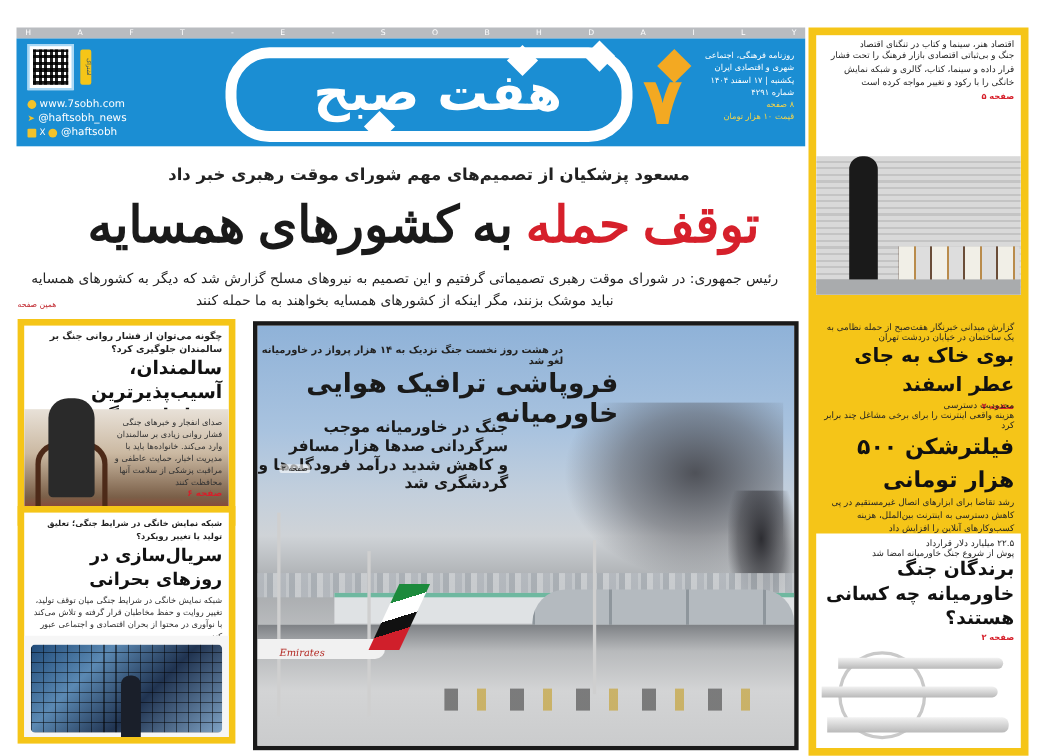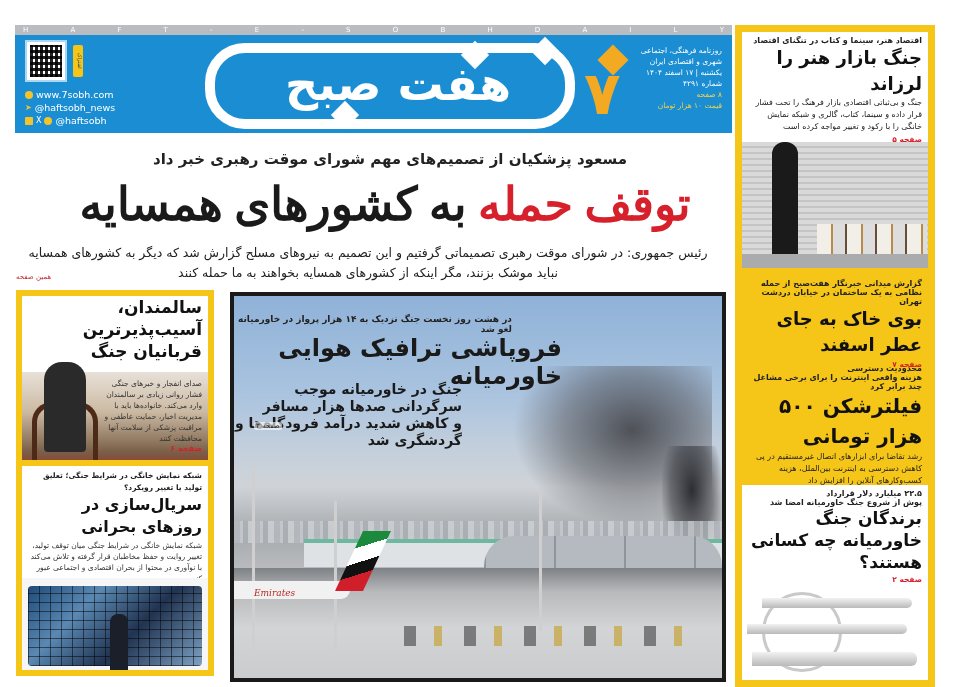--- a/index.html
+++ b/index.html
@@ -78,32 +78,32 @@
       background: repeating-linear-gradient(90deg, #555 0 12px, transparent 12px 30px, #c6a43a 30px 38px, transparent 38px 60px); opacity: 0.7; }
 
   .f-kicker { position: absolute; right: 210px; top: 18px; direction: rtl; font-size: 9px; color: #222; font-weight: bold; }
   .f-title { position: absolute; right: 160px; top: 38px; direction: rtl; font-size: 24px; color: #1a1a1a; font-weight: bold; }
   .f-body { position: absolute; right: 260px; top: 85px; direction: rtl; text-align: right; font-size: 14px; line-height: 17px; color: #1a1a1a; font-weight: bold; width: 230px; }
   .f-page { position: absolute; left: 20px; top: 126px; font-size: 7px; color: #222; background: rgba(255,255,255,0.6); padding: 0 2px; border-radius: 2px; }
 
   
   .right-col { left: 735px; top: 25px; width: 200px; height: 662px; background: #f5c518; }
   .rc-top { position: absolute; left: 7px; top: 7px; width: 186px; height: 236px; background: #ffffff; overflow: hidden; }
-  .rc-kicker { direction: rtl; text-align: right; font-size: 8px; color: #222; font-weight: bold; padding: 4px 6px 0 6px; }
+  .rc-kicker { direction: rtl; text-align: right; font-size: 8px; color: #222; font-weight: normal; padding: 4px 6px 0 6px; }
   .rc-title { direction: rtl; text-align: right; font-size: 18px; color: #111; font-weight: bold; padding: 0 6px; line-height: 26px; }
   .rc-body { direction: rtl; text-align: right; font-size: 8px; color: #222; line-height: 12px; padding: 0 6px; }
   .rc-page { direction: rtl; text-align: right; font-size: 7.5px; color: #d6202b; font-weight: bold; padding: 2px 6px; }
   .bookstall { position: absolute; left: 0; top: 110px; width: 100%; height: 126px;
       background: repeating-linear-gradient(180deg, #d9d9d9 0 4px, #c4c4c4 4px 6px); }
   .walker { position: absolute; left: 30px; top: 0px; width: 26px; height: 120px; background: #1a1a1a; border-radius: 12px 12px 2px 2px; }
   .books { position: absolute; left: 75px; top: 82px; width: 110px; height: 36px;
       background: repeating-linear-gradient(90deg, #f1efe7 0 14px, #b98b4b 14px 16px, #ddd 16px 28px, #6a4d38 28px 30px); }
   .sidewalk { position: absolute; left: 0; bottom: 0; width: 100%; height: 14px; background: #a9abad; }
 
-  .rc-mid { position: absolute; left: 7px; top: 250px; width: 186px; }
+  .rc-mid { position: absolute; left: 7px; top: 264px; width: 186px; }
   .rc-mid .rc-kicker { color: #222; }
   .rc-title-lg { direction: rtl; text-align: right; font-size: 20px; color: #111; font-weight: bold; padding: 0 6px; line-height: 30px; }
   .rc-bottom { position: absolute; left: 7px; top: 460px; width: 186px; height: 195px; background: #ffffff; overflow: hidden; }
   .missiles { position: absolute; left: 0; top: 95px; width: 100%; height: 100px; }
   .missile { position: absolute; height: 10px; background: linear-gradient(180deg, #f2f2f2, #b9b9b9); border-radius: 0 6px 6px 0; }
   .missile-rack { position: absolute; left: 20px; top: 12px; width: 80px; height: 80px; border: 3px solid #c9c9c9; border-radius: 50%; }
 </style>
 </head>
 <body>
 
@@ -171,20 +171,21 @@
 <div class="abs kicker">مسعود پزشکیان از تصمیم‌های مهم شورای موقت رهبری خبر داد</div>
 <div class="abs headline">
   <span class="red">توقف حمله</span>
   <span>به کشورهای همسایه</span>
 </div>
 <div class="abs lead">رئیس جمهوری: در شورای موقت رهبری تصمیماتی گرفتیم و این تصمیم به نیروهای مسلح گزارش شد که دیگر به کشورهای همسایه نباید موشک بزنند، مگر اینکه از کشورهای همسایه بخواهند به ما حمله کنند</div>
 <div class="abs same-page">همین صفحه</div>
 
 <div class="abs left-box" style="top:290px;height:188px;">
   <div class="inner">
+    <div class="lb-kicker">چگونه می‌توان از فشار روانی جنگ بر سالمندان جلوگیری کرد؟</div>
     <div class="lb-title" style="font-size:17px;line-height:22px;">سالمندان، آسیب‌پذیرترین قربانیان جنگ</div>
     <div class="elderly-img" style="height:100px;">
       <div class="elderly-chair"></div>
       <div class="elderly-figure"></div>
     </div>
     <div class="lb-body" style="position:absolute;right:0;top:80px;width:110px;">صدای انفجار و خبرهای جنگی فشار روانی زیادی بر سالمندان وارد می‌کند. خانواده‌ها باید با مدیریت اخبار، حمایت عاطفی و مراقبت پزشکی از سلامت آنها محافظت کنند</div>
     <div class="page-ref" style="position:absolute;right:0;top:148px;">صفحه ۶</div>
   </div>
 </div>
 
@@ -220,21 +221,20 @@
   <div class="f-body">
     <div>جنگ در خاورمیانه موجب سرگردانی صدها هزار مسافر</div>
     <div>و کاهش شدید درآمد فرودگاه‌ها و گردشگری شد</div>
   </div>
   <div class="f-page">صفحه ۳</div>
 </div>
 
 <div class="abs right-col">
   <div class="rc-top">
     <div class="rc-kicker">اقتصاد هنر، سینما و کتاب در تنگنای اقتصاد</div>
-    <div class="rc-title">جنگ بازار هنر را لرزاند</div>
     <div class="rc-body">جنگ و بی‌ثباتی اقتصادی بازار فرهنگ را تحت فشار قرار داده و سینما، کتاب، گالری و شبکه نمایش خانگی را با رکود و تغییر مواجه کرده است</div>
     <div class="rc-page">صفحه ۵</div>
     <div class="bookstall">
       <div class="books"></div>
       <div class="walker"></div>
       <div class="sidewalk"></div>
     </div>
   </div>
 
   <div class="rc-mid">

